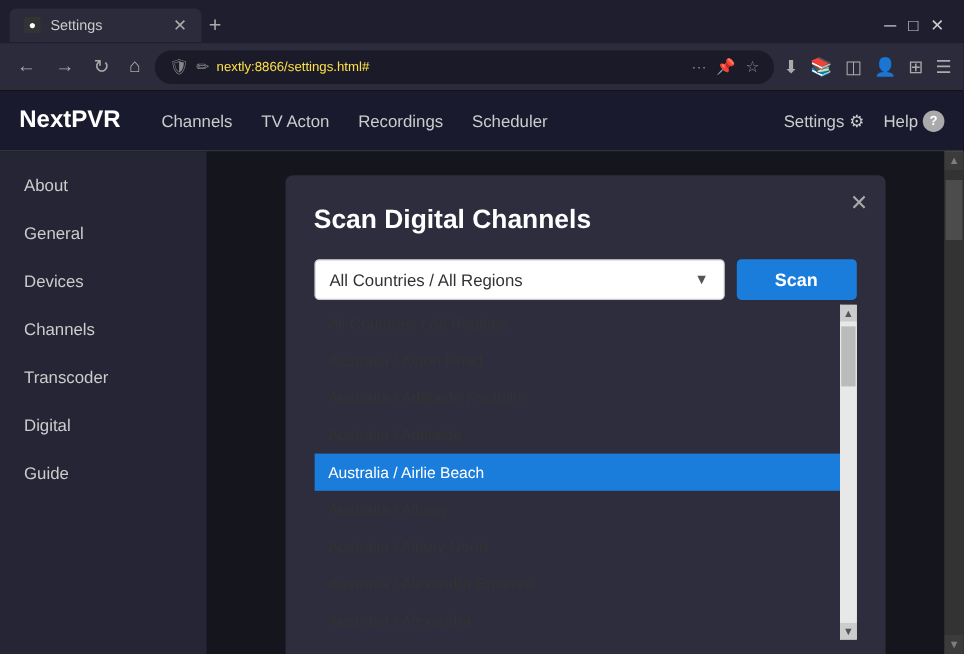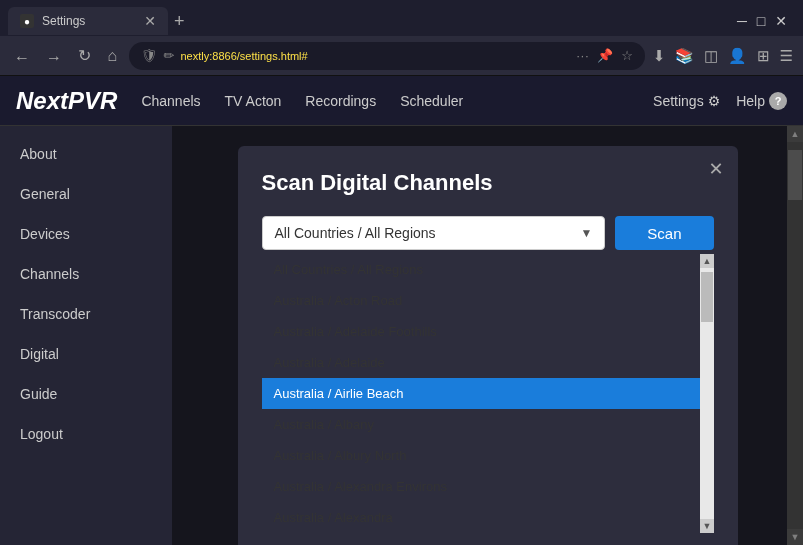--- a/index.html
+++ b/index.html
@@ -21,21 +21,21 @@
     .nav-btn:disabled { color: #555; }
     .url-bar { flex: 1; display: flex; align-items: center; background: #1a1a28; border-radius: 16px; padding: 4px 12px; gap: 6px; height: 28px; }
     .url-text { font-size: 11px; color: #fde047; flex: 1; }
     .url-icons { display: flex; gap: 8px; align-items: center; }
     .url-icon { font-size: 13px; color: #888; }
     .browser-actions { display: flex; gap: 10px; align-items: center; }
     .browser-action-btn { font-size: 15px; color: #aaa; cursor: pointer; background: none; border: none; }
 
     
     .app-header { background: #1a1a2e; display: flex; align-items: center; padding: 0 16px; height: 50px; border-bottom: 1px solid #333; }
-    .app-logo { color: #fff; font-size: 24px; font-weight: bold; margin-right: 14px; font-style: italic; }
+    .app-logo { color: #fff; font-size: 20px; font-weight: bold; margin-right: 24px; }
     .app-nav { display: flex; gap: 4px; flex: 1; }
     .nav-item { color: #ccc; font-size: 14px; padding: 6px 10px; cursor: pointer; border-radius: 4px; }
     .header-right { display: flex; align-items: center; gap: 16px; margin-left: auto; }
     .settings-btn { color: #ccc; font-size: 14px; cursor: pointer; display: flex; align-items: center; gap: 4px; }
     .help-btn { color: #ccc; font-size: 14px; cursor: pointer; display: flex; align-items: center; gap: 4px; }
 
     
     .main-layout { display: flex; height: calc(545px - 126px); }
 
     
@@ -48,21 +48,21 @@
     
     .modal-overlay { position: absolute; inset: 0; background: rgba(0,0,0,0.5); display: flex; align-items: flex-start; justify-content: center; padding-top: 20px; }
     .modal { background: #2d2d3d; border-radius: 6px; width: 500px; padding: 24px; position: relative; }
     .modal-close { position: absolute; top: 12px; right: 14px; color: #aaa; font-size: 18px; cursor: pointer; background: none; border: none; }
     .modal-title { color: #fff; font-size: 22px; font-weight: bold; margin-bottom: 20px; }
 
     
     .dropdown-container { display: flex; gap: 10px; margin-bottom: 4px; }
     .dropdown-select { flex: 1; padding: 8px 12px; background: #fff; border: 1px solid #ccc; border-radius: 4px; font-size: 14px; color: #333; display: flex; align-items: center; justify-content: space-between; cursor: pointer; }
     .dropdown-arrow { color: #555; font-size: 12px; }
-    .scan-btn { background: #1a7ddb; color: #fff; border: none; padding: 8px 32px; border-radius: 4px; font-size: 15px; font-weight: normal; cursor: pointer; min-width: 80px; }
+    .scan-btn { background: #1a7ddb; color: #fff; border: none; padding: 8px 32px; border-radius: 4px; font-size: 15px; font-weight: bold; cursor: pointer; min-width: 80px; }
     .dropdown-list-item { padding: 8px 12px; font-size: 13px; color: #333; cursor: pointer; }
     .dropdown-list-item.selected { background: #1a7ddb; color: #ffffff; }
 
     
     .dropdown-scroll-area { display: flex; }
     .dropdown-list-inner { flex: 1; overflow: hidden; }
     .dropdown-scrollbar { width: 14px; background: #e0e0e0; display: flex; flex-direction: column; align-items: center; border-left: 1px solid #ccc; }
     .ds-arrow { width: 14px; height: 14px; background: #ccc; display: flex; align-items: center; justify-content: center; font-size: 9px; color: #555; cursor: pointer; flex-shrink: 0; }
     .ds-track { flex: 1; background: #e8e8e8; width: 14px; position: relative; }
     .ds-thumb { position: absolute; top: 4px; left: 1px; width: 12px; height: 50px; background: #bbb; }
@@ -134,21 +134,20 @@
 <div class="main-layout">
 
   <div class="sidebar">
     <div class="sidebar-item">About</div>
     <div class="sidebar-item">General</div>
     <div class="sidebar-item">Devices</div>
     <div class="sidebar-item">Channels</div>
     <div class="sidebar-item">Transcoder</div>
     <div class="sidebar-item">Digital</div>
     <div class="sidebar-item">Guide</div>
-    <div class="sidebar-item">Logout</div>
   </div>
 
   <div class="content-area">
 
     <div style="position:absolute;right:0;top:0;bottom:0;width:16px;background:#555;display:flex;flex-direction:column;">
       <div style="height:16px;background:#777;display:flex;align-items:center;justify-content:center;font-size:9px;color:#fff;">▲</div>
       <div style="flex:1;background:#666;position:relative;">
         <div style="position:absolute;top:8px;left:1px;width:14px;height:50px;background:#999;"></div>
       </div>
       <div style="height:16px;background:#777;display:flex;align-items:center;justify-content:center;font-size:9px;color:#fff;">▼</div>

